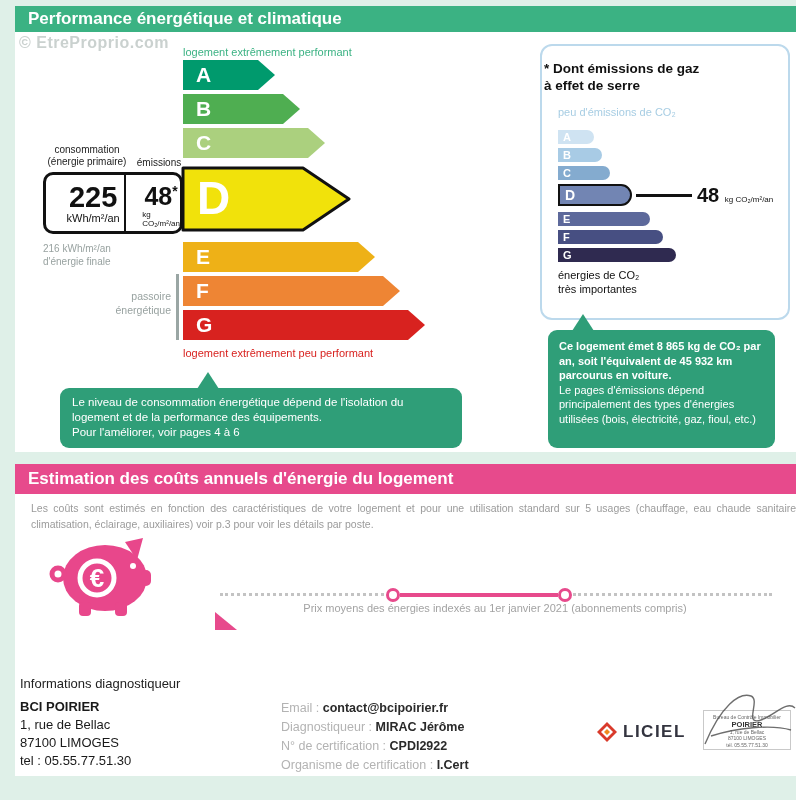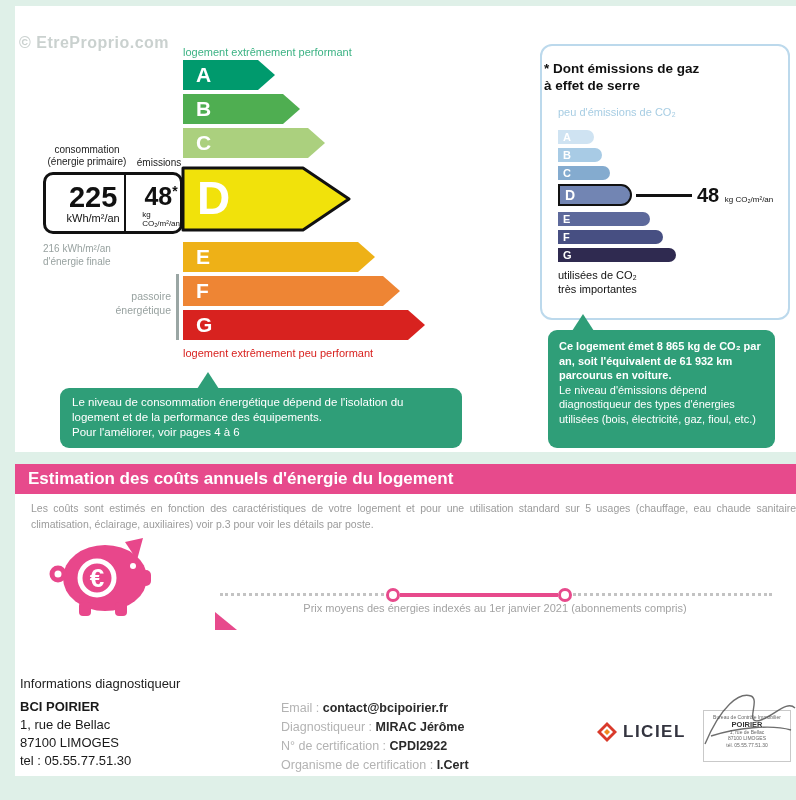--- a/index.html
+++ b/index.html
@@ -86,30 +86,31 @@
 
   
   .footer-title{position:absolute;left:5px;top:212px;font-size:13px;color:#222;}
   .company-block{position:absolute;left:5px;top:234px;font-size:13px;line-height:18px;color:#1a1a1a;}
   .company-name{font-weight:bold;}
   .diag-block{position:absolute;left:266px;top:235px;font-size:12.5px;line-height:19px;}
   .diag-label{color:#b3b3b3;}
   .diag-value{color:#2a2a2a;font-weight:bold;}
   .liciel{position:absolute;left:582px;top:258px;display:flex;align-items:center;gap:6px;}
   .liciel-text{font-size:17px;font-weight:bold;color:#33343f;letter-spacing:1.5px;}
-  .stamp{position:absolute;left:688px;top:246px;width:88px;height:52px;border:1px solid #c9c9c9;background:#fff;text-align:center;color:#666;font-size:5px;line-height:6.5px;padding-top:3px;box-sizing:border-box;}
+  .stamp{position:absolute;left:688px;top:246px;width:88px;height:40px;border:1px solid #c9c9c9;background:#fff;text-align:center;color:#666;font-size:5px;line-height:6.5px;padding-top:3px;box-sizing:border-box;}
   .stamp-name{font-size:7.5px;font-weight:bold;color:#333;line-height:8px;}
   .signature{position:absolute;left:676px;top:222px;}
 </style>
 </head>
 <body>
 
 <div class="page">
 
   <div class="card top-card">
+    <div class="header-bar">Performance énergétique et climatique</div>
     <div class="watermark">© EtreProprio.com</div>
 
     <div class="scale-top-label">logement extrêmement performant</div>
 
     <div class="arrow row-a"><span>A</span></div>
     <div class="arrow row-b"><span>B</span></div>
     <div class="arrow row-c"><span>C</span></div>
 
     <div class="col-head1">
       <div>consommation</div>
@@ -168,29 +169,29 @@
     <div class="co2-bar cbar-b"><span>B</span></div>
     <div class="co2-bar cbar-c"><span>C</span></div>
     <div class="co2-bar cbar-d"><span>D</span></div>
     <div class="co2-line"></div>
     <div class="co2-value"><span>48</span> <span class="co2-value-unit">kg CO₂/m²/an</span></div>
     <div class="co2-bar cbar-e"><span>E</span></div>
     <div class="co2-bar cbar-f"><span>F</span></div>
     <div class="co2-bar cbar-g"><span>G</span></div>
 
     <div class="co2-high">
-      <div>utilisées de CO₂</div>
+      <div>énergies de CO₂</div>
       <div>très importantes</div>
     </div>
   </div>
 
   <div class="bubble-pointer co2-bubble-pointer"></div>
   <div class="bubble co2-bubble">
-    <div class="bubble-bold">Ce logement émet 8 865 kg de CO₂ par an, soit l'équivalent de 61 932 km parcourus en voiture.</div>
-    <div>Le niveau d'émissions dépend diagnostiqueur des types d'énergies utilisées (bois, électricité, gaz, fioul, etc.)</div>
+    <div class="bubble-bold">Ce logement émet 8 865 kg de CO₂ par an, soit l'équivalent de 45 932 km parcourus en voiture.</div>
+    <div>Le pages d'émissions dépend principalement des types d'énergies utilisées (bois, électricité, gaz, fioul, etc.)</div>
   </div>
 
   <div class="card mid-card">
     <div class="pink-bar">Estimation des coûts annuels d'énergie du logement</div>
     <div class="cost-desc">Les coûts sont estimés en fonction des caractéristiques de votre logement et pour une utilisation standard sur 5 usages (chauffage, eau chaude sanitaire, climatisation, éclairage, auxiliaires) voir p.3 pour voir les détails par poste.</div>
 
     <svg class="piggy" width="104" height="84" viewBox="0 0 104 84">
       <ellipse cx="56" cy="42" rx="42" ry="33" fill="#e8478b"></ellipse>
       <path d="M76 6 L94 2 L88 24 Z" fill="#e8478b"></path>
       <rect x="30" y="66" width="12" height="14" rx="4" fill="#e8478b"></rect>

